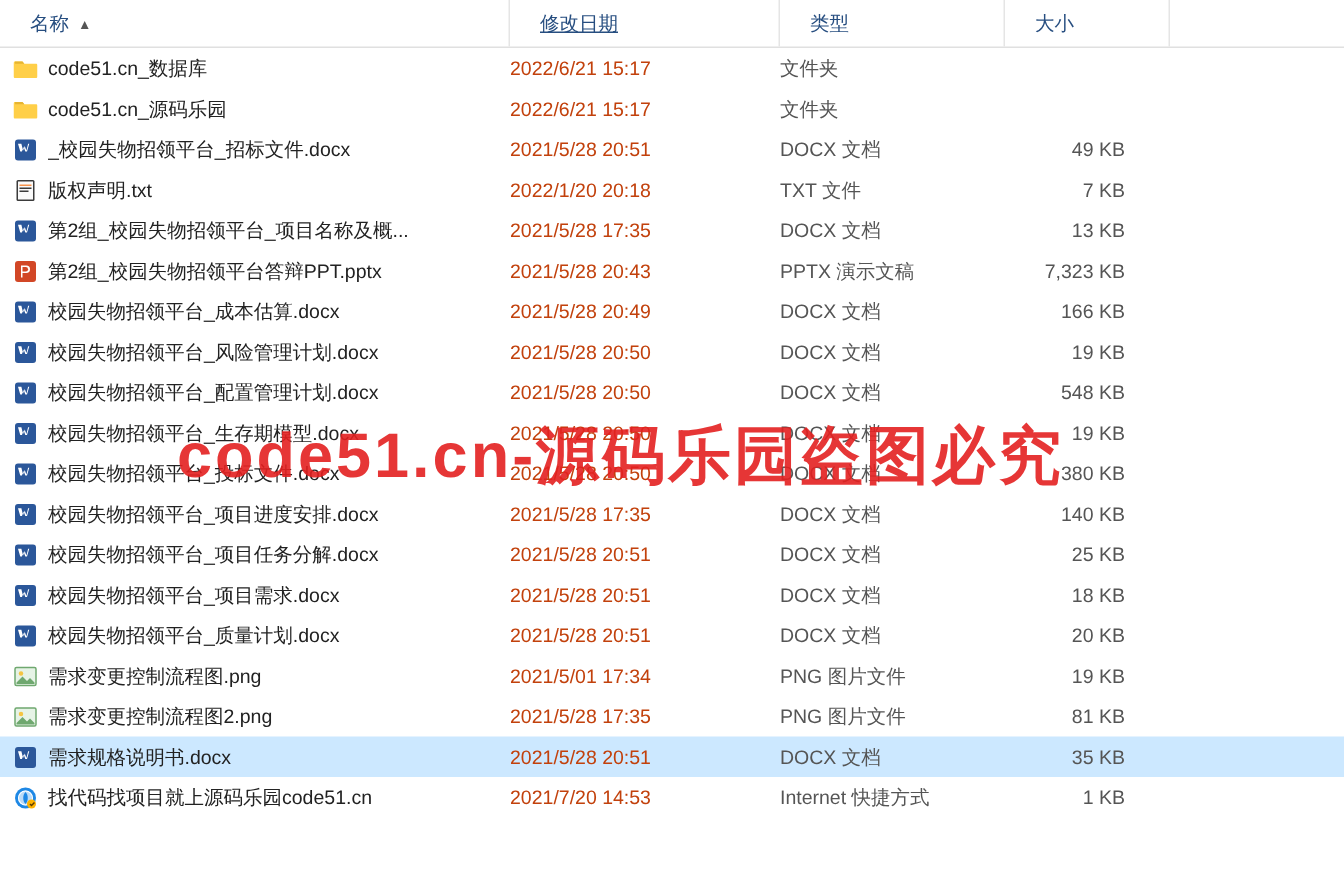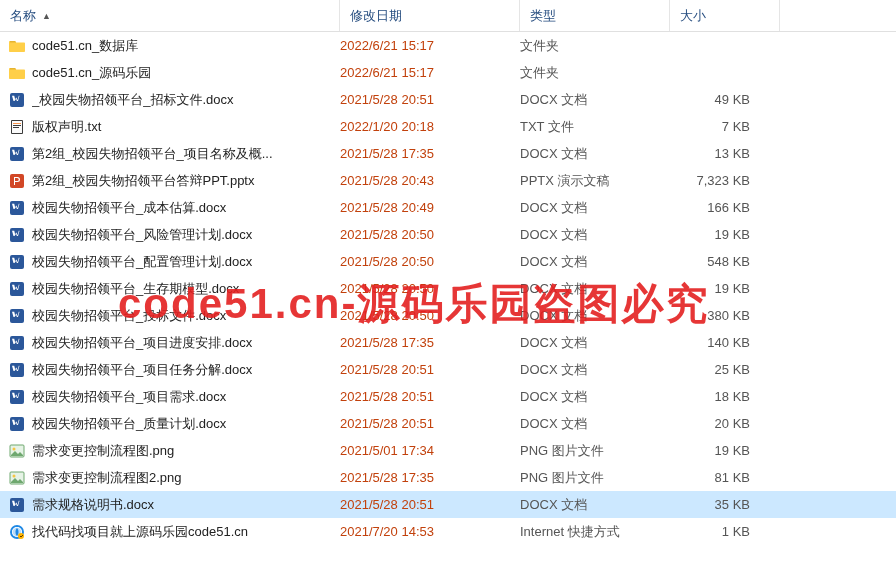--- a/index.html
+++ b/index.html
@@ -1,22 +1,22 @@
 <!DOCTYPE html>
 <html><head>
 <meta charset="utf-8">
 <style>
   * { box-sizing: border-box; margin: 0; padding: 0; }
   html, body { width: 896px; height: 579px; font-family: "Microsoft YaHei", "Segoe UI", sans-serif; font-size: 13px; background: #fff; color: #222; overflow: hidden; }
   .explorer { width: 100%; height: 100%; display: flex; flex-direction: column; }
 
   .header-row { display: flex; align-items: center; border-bottom: 1px solid #e0e0e0; height: 32px; background: #fff; user-select: none; }
-  .header-cell { display: flex; align-items: center; height: 100%; padding: 0 10px; border-right: 1px solid #e5e5e5; font-size: 13px; color: #274e80; position: relative; }
+  .header-cell { display: flex; align-items: center; height: 100%; padding: 0 20px; border-right: 1px solid #e5e5e5; font-size: 13px; color: #274e80; position: relative; }
   .header-cell:first-child { width: 340px; }
-  .header-cell.date { width: 180px; }
+  .header-cell.date { width: 180px; text-decoration: underline; }
   .header-cell.type { width: 150px; }
   .header-cell.size { width: 110px; text-align: left; }
   .sort-arrow { margin-left: 6px; font-size: 9px; color: #555; }
 
   .file-list { flex: 1; overflow-y: auto; }
   .row { display: flex; align-items: center; height: 27px; padding-left: 8px; }
   .row.selected { background: #cce8ff; }
   .icon { width: 18px; height: 18px; flex-shrink: 0; margin-right: 6px; display: flex; align-items: center; justify-content: center; }
   .icon svg { width: 16px; height: 16px; }
   .cell-name { width: 308px; overflow: hidden; text-overflow: ellipsis; white-space: nowrap; padding-right: 6px; }

